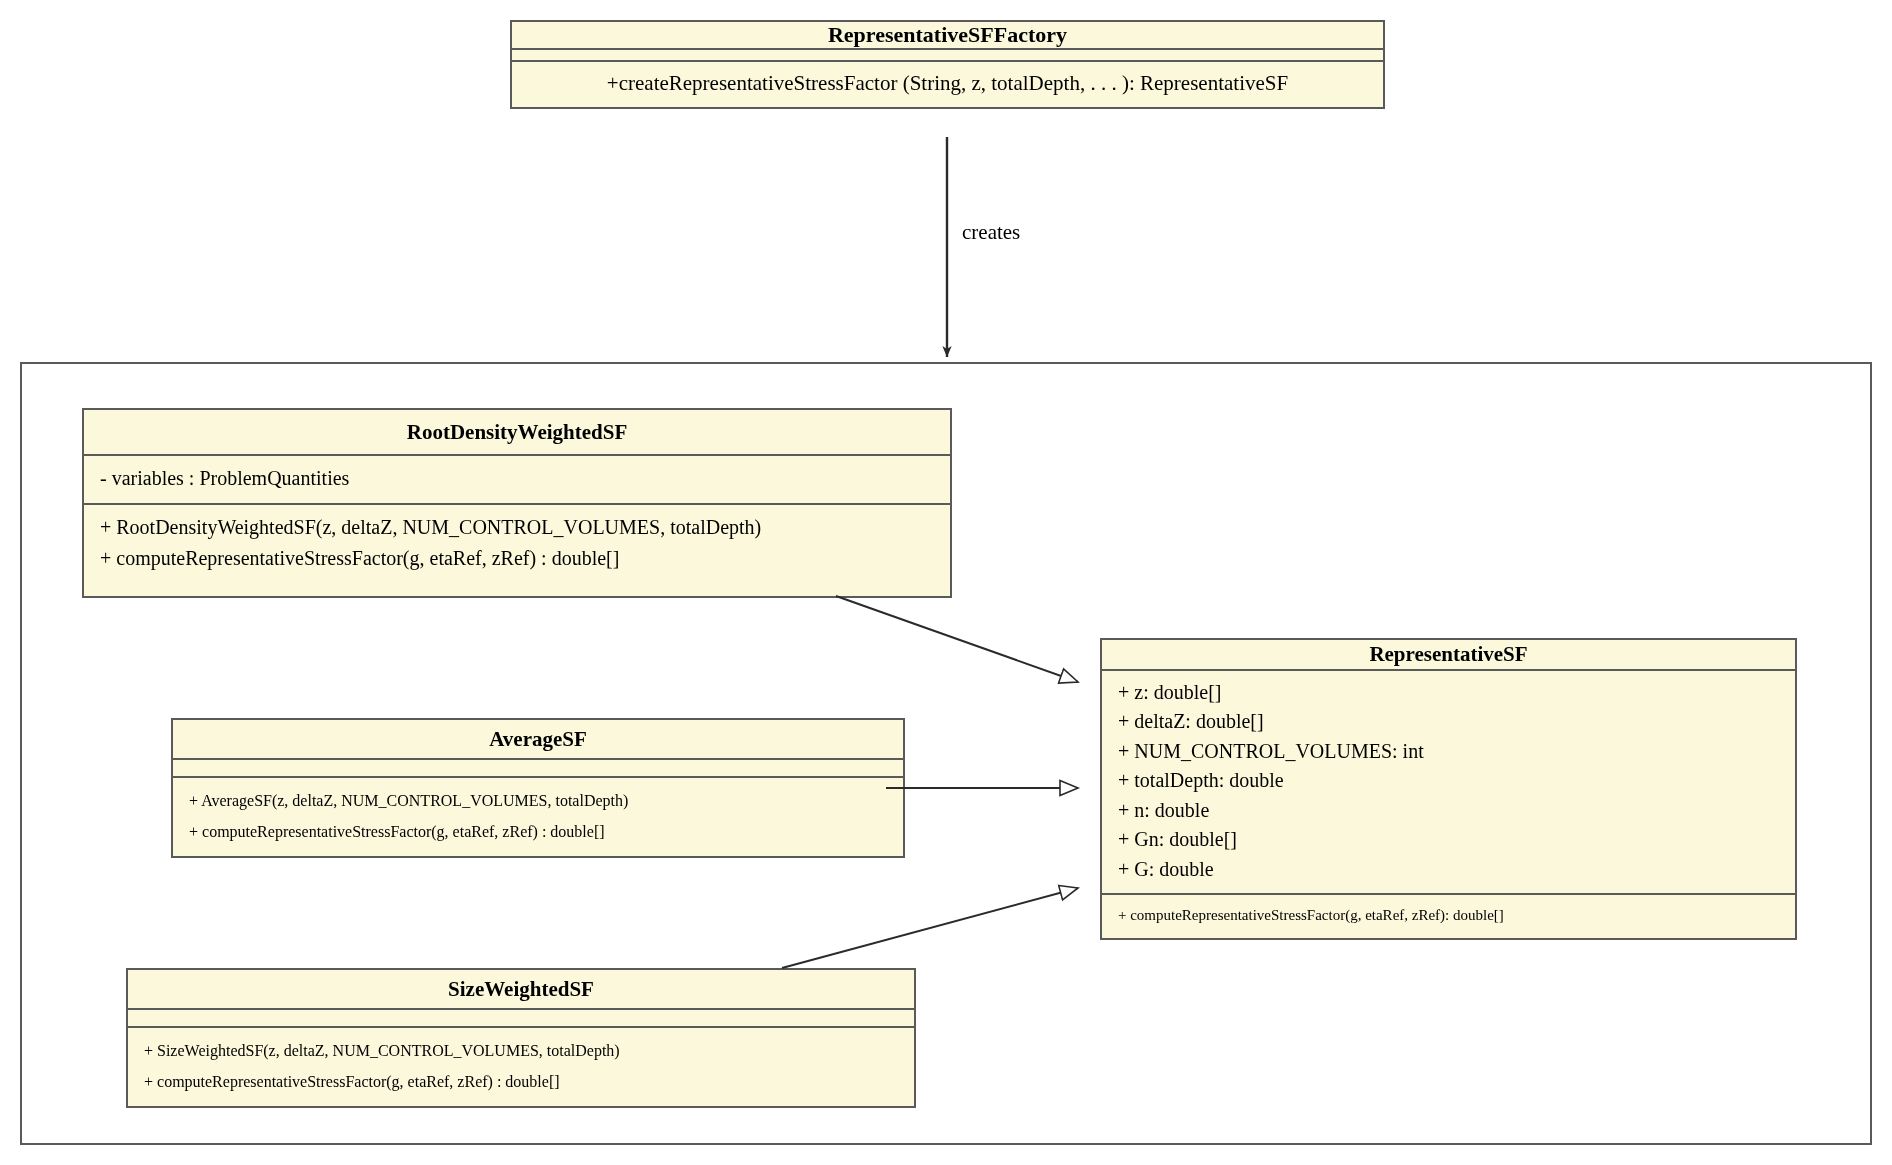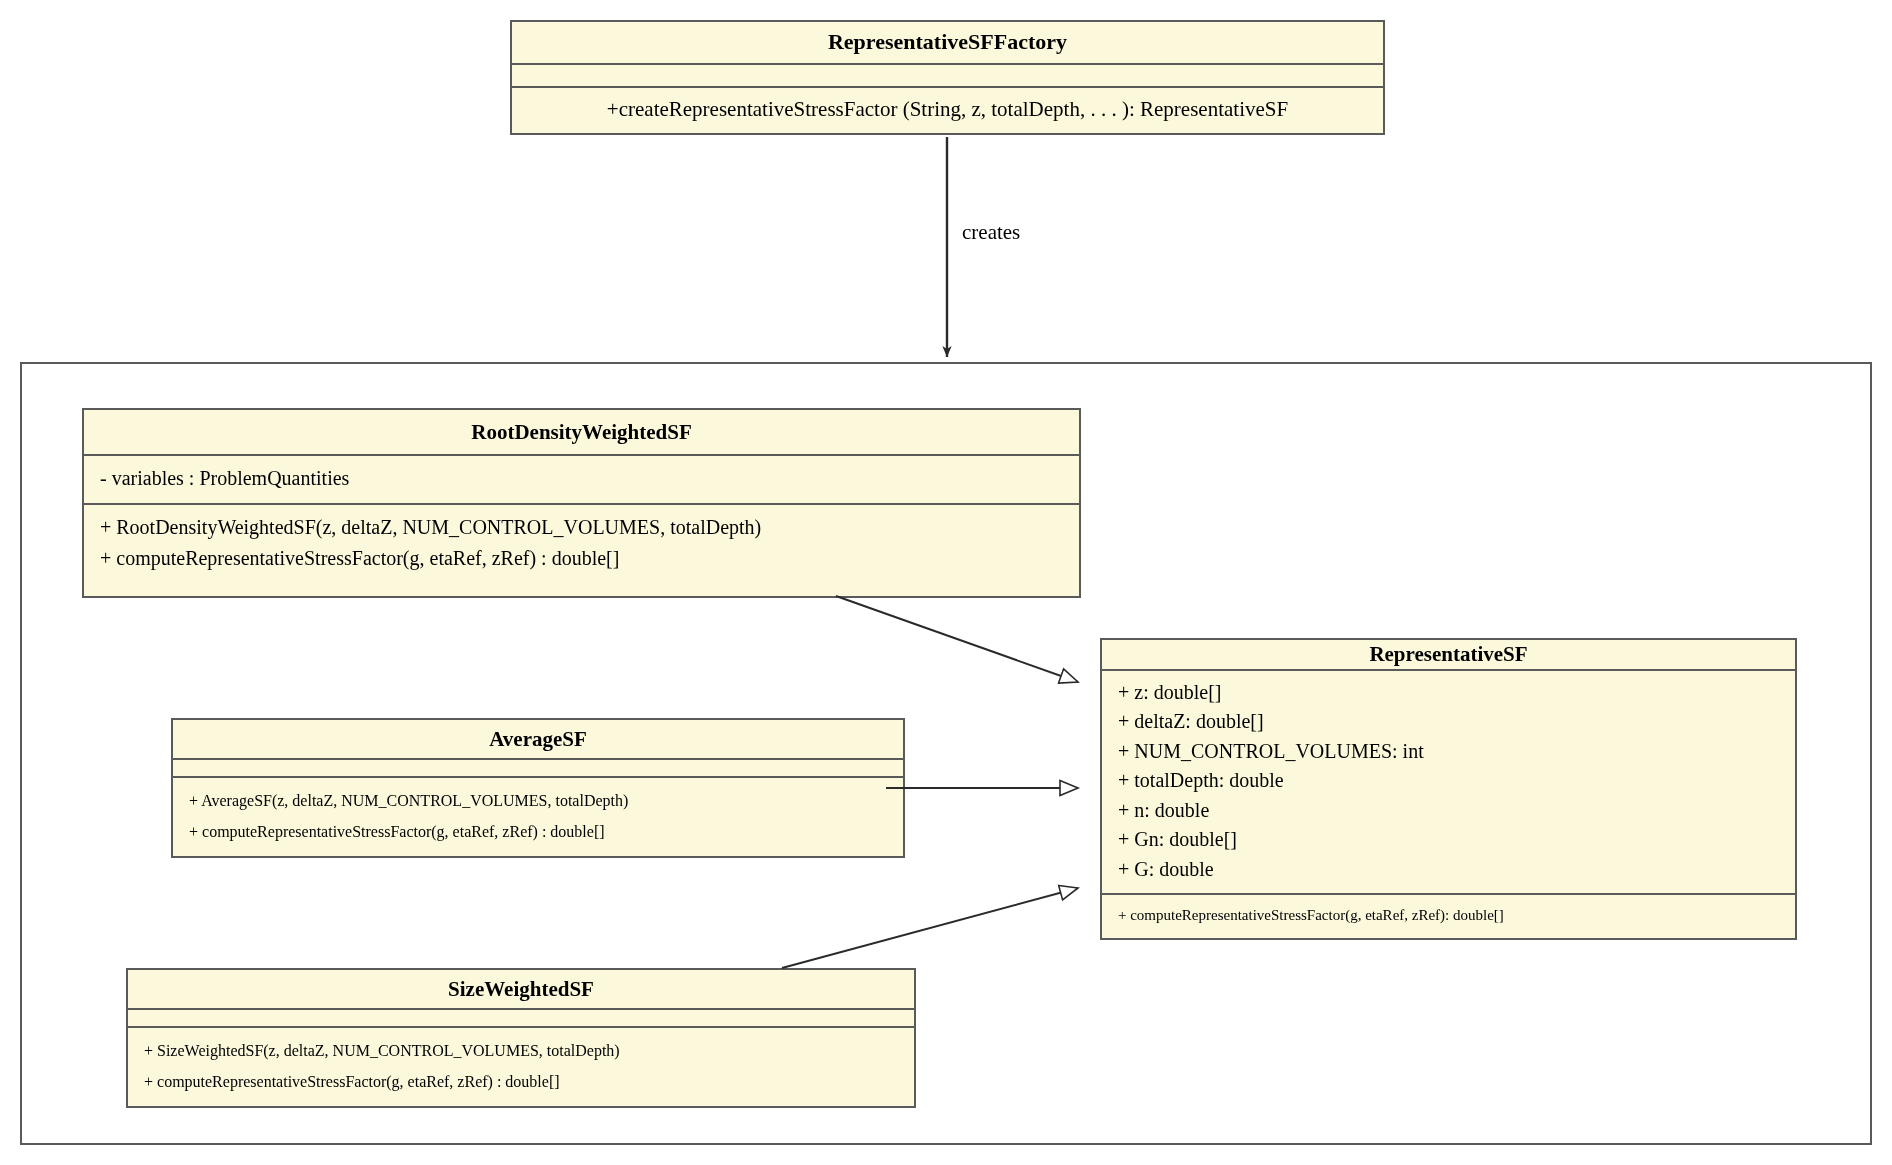--- a/index.html
+++ b/index.html
@@ -94,31 +94,31 @@
     position: absolute;
     font-size: 21px;
     white-space: nowrap;
   }
 </style>
 </head>
 <body>
 
 <div id="canvas">
 
-  <div class="uml-class" id="class-factory" style="left:510px; top:20px; width:875px; height:115px;">
+  <div class="uml-class" id="class-factory" style="left:510px; top:20px; width:875px; height:89px;">
     <div class="uml-name">RepresentativeSFFactory</div>
     <div class="uml-divider empty-compartment uml-compartment empty"></div>
     <div class="uml-divider uml-compartment ops">
       <div class="uml-row">+createRepresentativeStressFactor (String, z, totalDepth, . . . ): RepresentativeSF</div>
     </div>
   </div>
 
   <div class="package-frame" style="left:20px; top:362px; width:1852px; height:783px;"></div>
 
-  <div class="uml-class" id="class-rootdensity" style="left:82px; top:408px; width:999px; height:190px;">
+  <div class="uml-class" id="class-rootdensity" style="left:82px; top:408px; width:870px; height:190px;">
     <div class="uml-name">RootDensityWeightedSF</div>
     <div class="uml-divider uml-compartment attrs">
       <div class="uml-row">- variables :  ProblemQuantities</div>
     </div>
     <div class="uml-divider uml-compartment ops">
       <div class="uml-row">+ RootDensityWeightedSF(z, deltaZ, NUM_CONTROL_VOLUMES, totalDepth)</div>
       <div class="uml-row">+ computeRepresentativeStressFactor(g, etaRef, zRef) : double[]</div>
     </div>
   </div>
 

